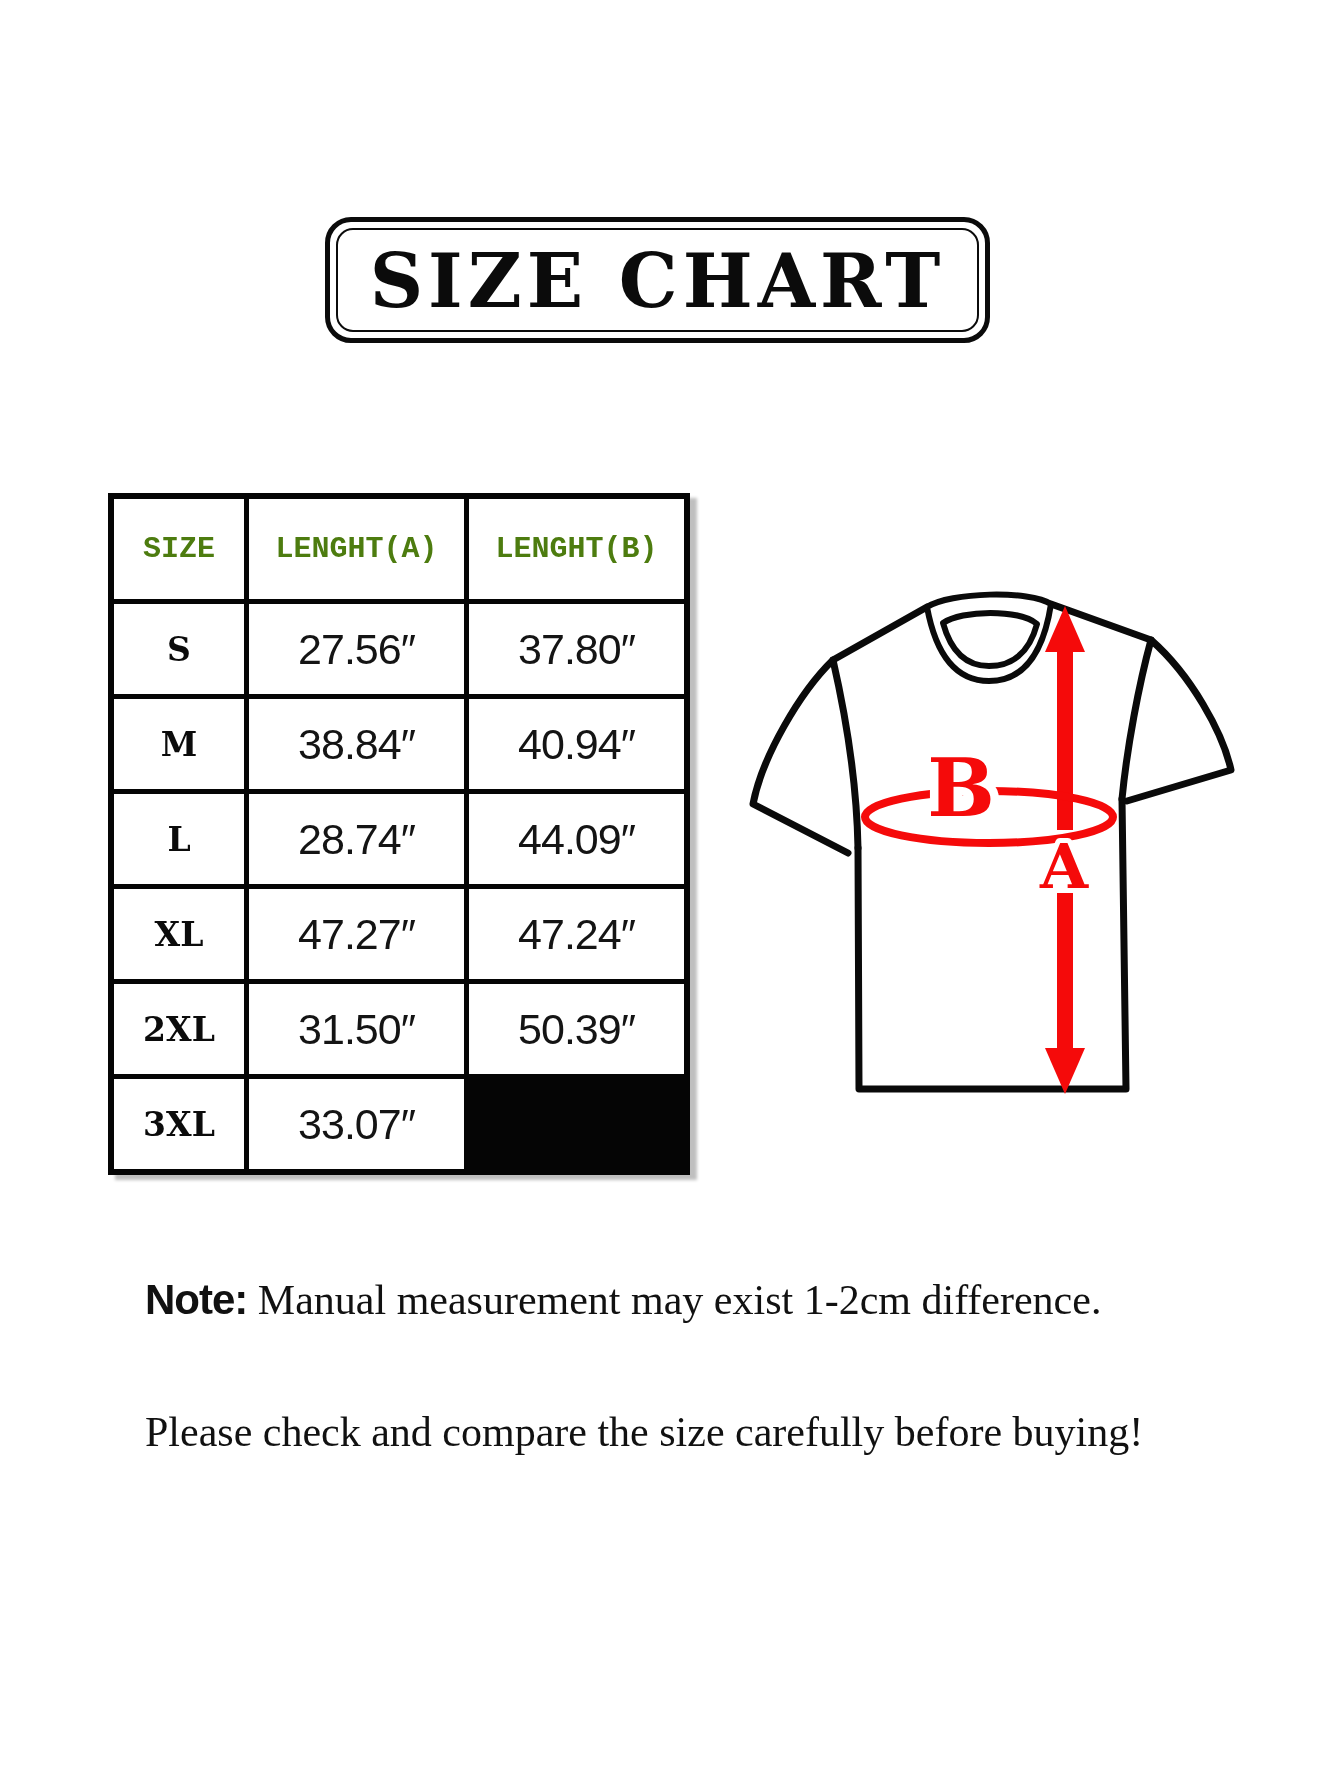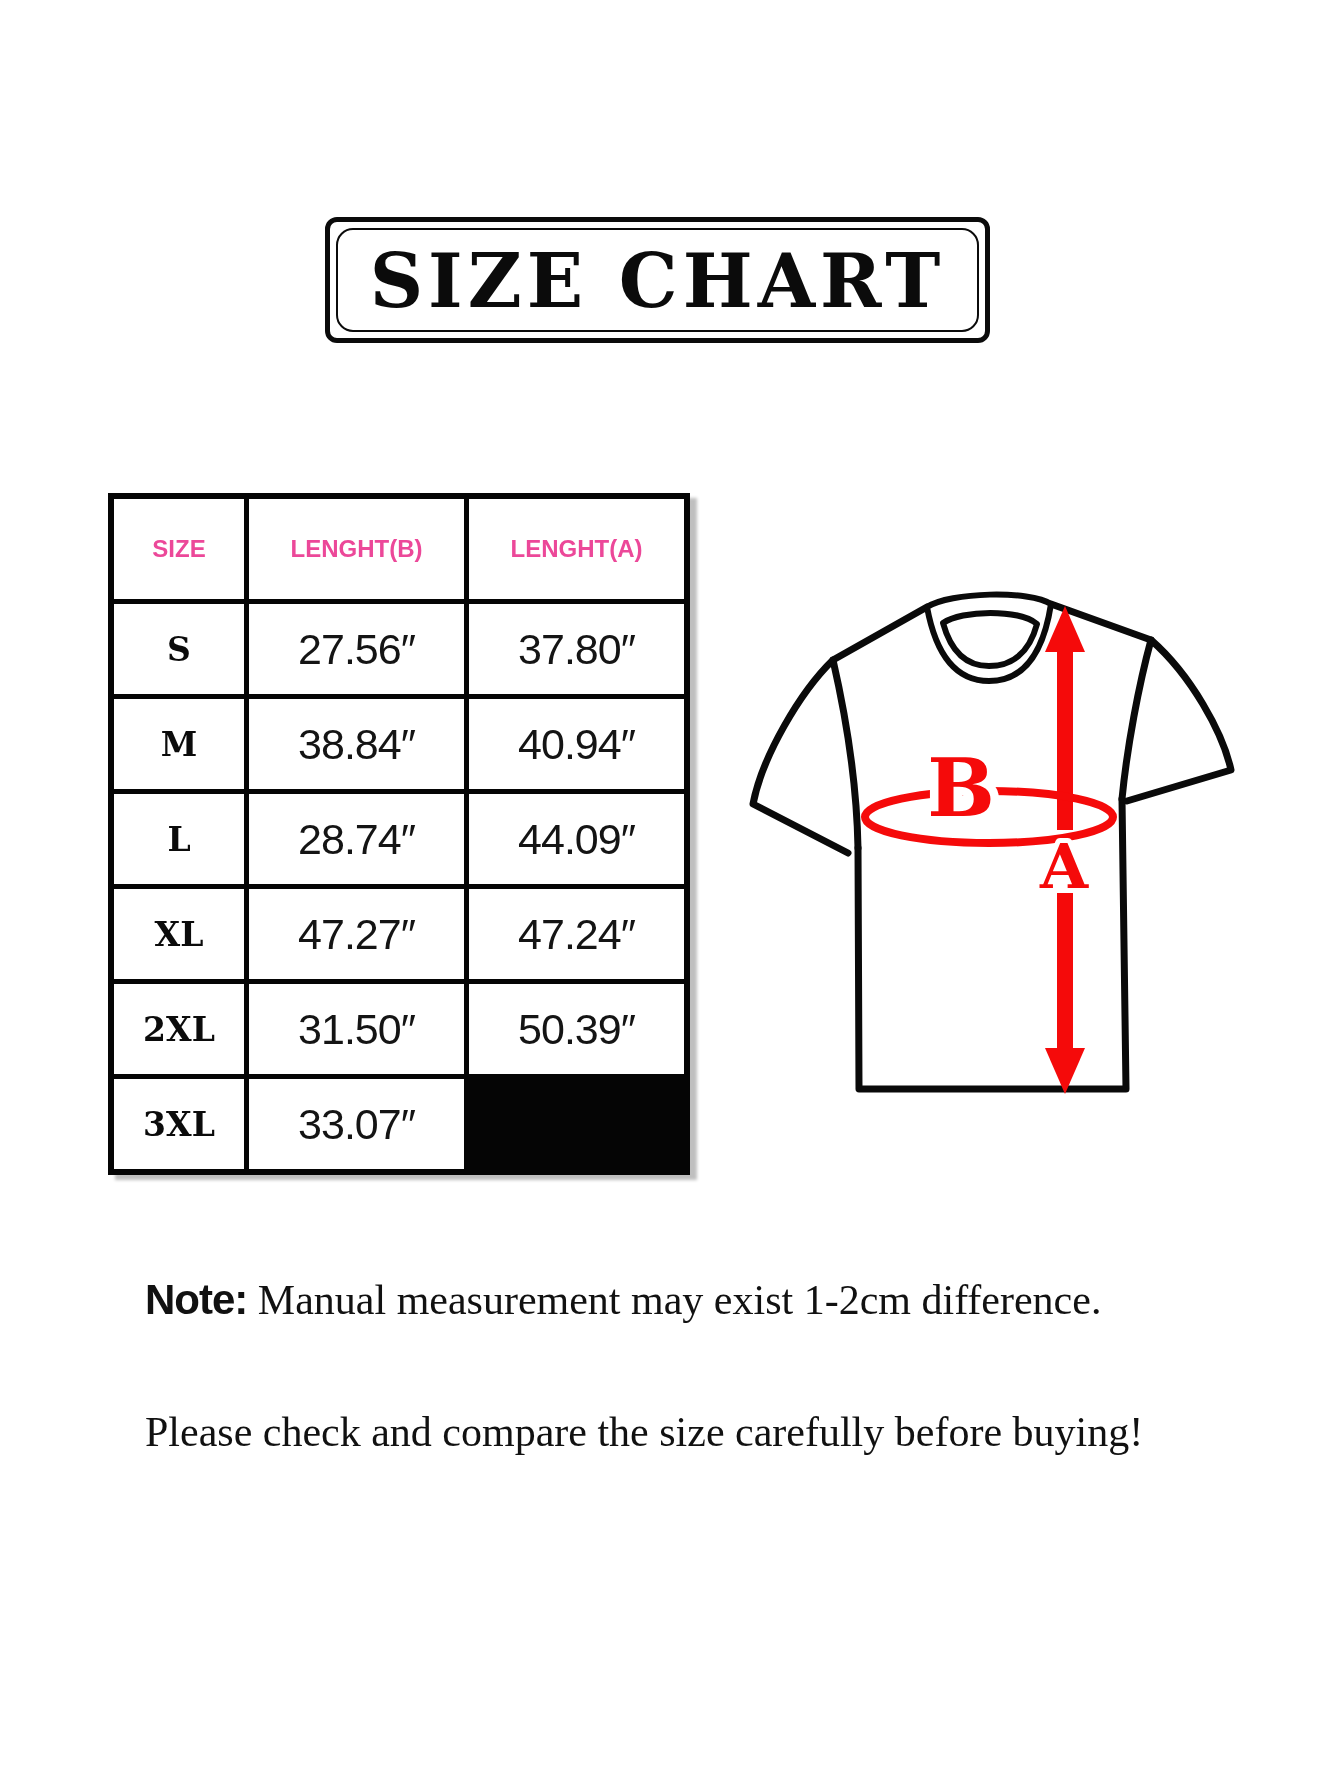--- a/index.html
+++ b/index.html
@@ -12,21 +12,21 @@
     font-family:"Liberation Sans", sans-serif;
   }
 
   
   .title-box{
     position:absolute;
     left:325px; top:217px;
     width:665px; height:126px;
     box-sizing:border-box;
     border:5px solid #0b0b0b;
-    border-radius:12px;
+    border-radius:26px;
     display:flex; align-items:center; justify-content:center;
   }
   .title-box::before{
     content:"";
     position:absolute;
     inset:6px;
     border:2px solid #0b0b0b;
     border-radius:17px;
     pointer-events:none;
   }
@@ -53,24 +53,24 @@
     border:6px solid #050505;
     box-shadow:7px 5px 3px rgba(0,0,0,0.25);
   }
   .cell{
     background:#ffffff;
     display:flex;
     align-items:center;
     justify-content:center;
   }
   .head-cell{
-    font-family:Liberation Sans, sans-serif;
+    font-family:Liberation Mono, monospace;
     font-weight:bold;
-    font-size:24px;
-    color:#ec4899;
+    font-size:30px;
+    color:#4d7c0f;
     letter-spacing:0px;
   }
   .size-cell{
     font-family:"DejaVu Serif","Liberation Serif",serif;
     font-weight:bold;
     font-size:33px;
     color:#0b0b0b;
   }
   .value-cell{
     font-family:"Liberation Sans",sans-serif;
@@ -112,22 +112,22 @@
 <body>
 
 <div class="canvas">
 
   <div class="title-box">
     <div class="page-title">SIZE CHART</div>
   </div>
 
   <div class="size-table">
     <div class="cell head-cell">SIZE</div>
+    <div class="cell head-cell">LENGHT(A)</div>
     <div class="cell head-cell">LENGHT(B)</div>
-    <div class="cell head-cell">LENGHT(A)</div>
 
     <div class="cell size-cell">S</div>
     <div class="cell value-cell">27.56″</div>
     <div class="cell value-cell">37.80″</div>
 
     <div class="cell size-cell">M</div>
     <div class="cell value-cell">38.84″</div>
     <div class="cell value-cell">40.94″</div>
 
     <div class="cell size-cell">L</div>

